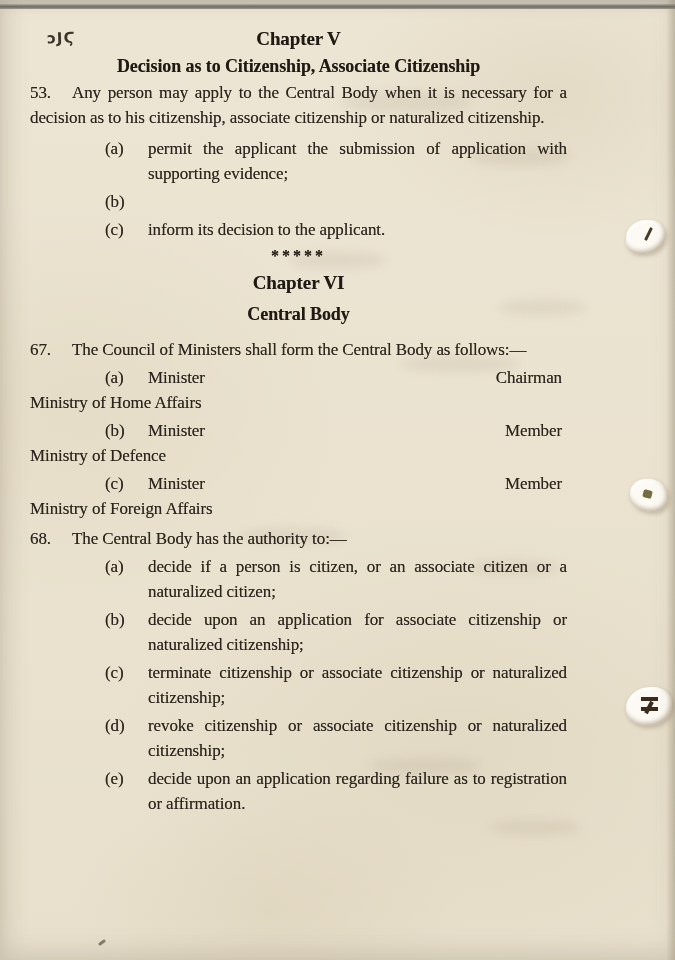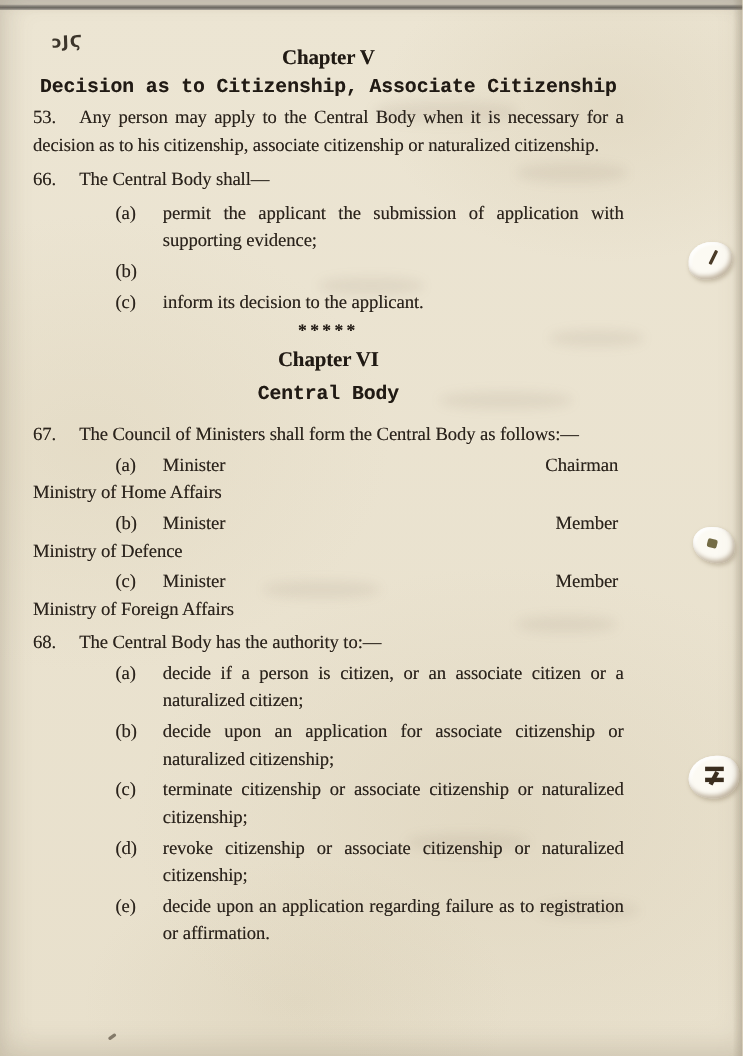--- a/index.html
+++ b/index.html
@@ -28,27 +28,27 @@
                background:linear-gradient(to right, rgba(0,0,0,0), rgba(135,125,105,0.30)); }
 
   .page-mark {
     position:absolute; left:47px; top:29px;
     font-family:"DejaVu Sans", sans-serif;
     font-size:15px; font-weight:bold; color:#3c352b; letter-spacing:1px;
     transform:rotate(-2deg);
   }
 
   .content {
-    position:absolute; left:30px; top:42px; width:537px;
+    position:absolute; left:30px; top:28px; width:537px;
     color:#2b241d; font-size:17px; line-height:25px;
     text-shadow:0 0 0.5px rgba(45,35,25,0.55);
     letter-spacing:-0.1px;
   }
   .chapter-title   { text-align:center; font-weight:bold; font-size:19px; line-height:22px; margin:0 0 5px; color:#201a14; }
-  .chapter-subtitle{ text-align:center; font-weight:bold; font-size:18px; line-height:22px; margin:0 0 3px; color:#201a14;font-family:Liberation Mono, monospace; }
+  .chapter-subtitle{ text-align:center; font-weight:bold; font-size:18px; line-height:22px; margin:0 0 3px; color:#201a14; }
   .sub-last { margin-bottom:9px; }
   .para { margin:0 0 6px; text-align:justify; }
   .num  { display:inline-block; width:42px; }
   .clause { display:flex; margin:3px 0 3px; }
   .clabel { flex:none; margin-left:75px; width:43px; }
   .ctext  { flex:1; text-align:justify; }
   .stars { text-align:center; font-weight:bold; font-size:16px; line-height:14px; letter-spacing:3px; margin:7px 0 0; color:#201a14; }
   .ch6 { margin-top:9px; }
   .cb6 { margin-top:9px; margin-bottom:0; }
   .lead67 { margin-top:12px; margin-bottom:2px; }
@@ -109,21 +109,20 @@
 
   <div class="page-mark">ɔJϚ</div>
 
   <div class="content">
 
     <div class="chapter-title">Chapter V</div>
     <div class="chapter-subtitle">Decision as to Citizenship, Associate Citizenship</div>
 
     <p class="para"><span class="num">53.</span><span>Any person may apply to the Central Body when it is necessary for a decision as to his citizenship, associate citizenship or naturalized citizenship.</span></p>
 
-    <p class="para"><span class="num">66.</span><span>The Central Body shall—</span></p>
 
     <div class="clause">
       <span class="clabel">(a)</span>
       <span class="ctext">permit the applicant the submission of application with supporting evidence;</span>
     </div>
     <div class="clause">
       <span class="clabel">(b)</span>
     </div>
     <div class="clause">
       <span class="clabel">(c)</span>

